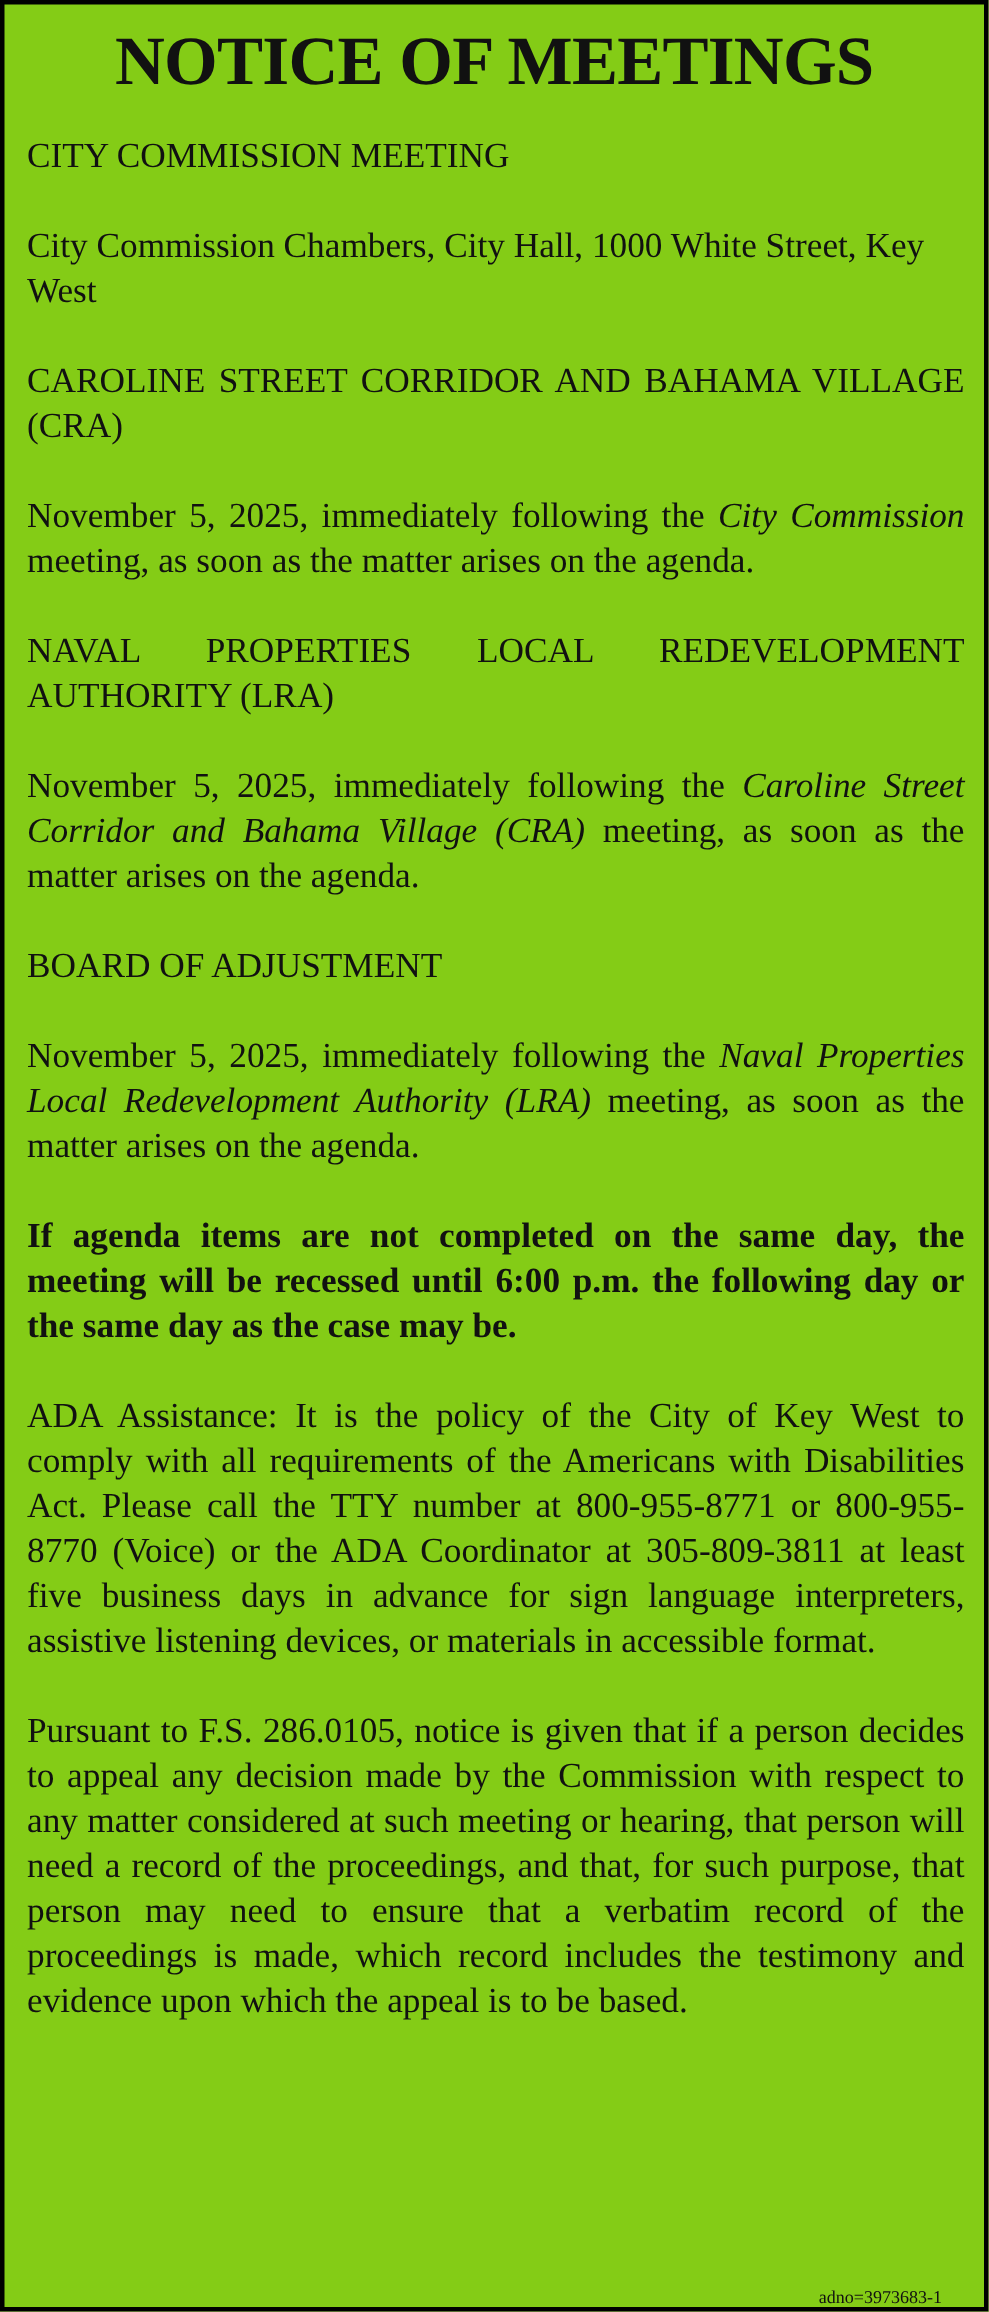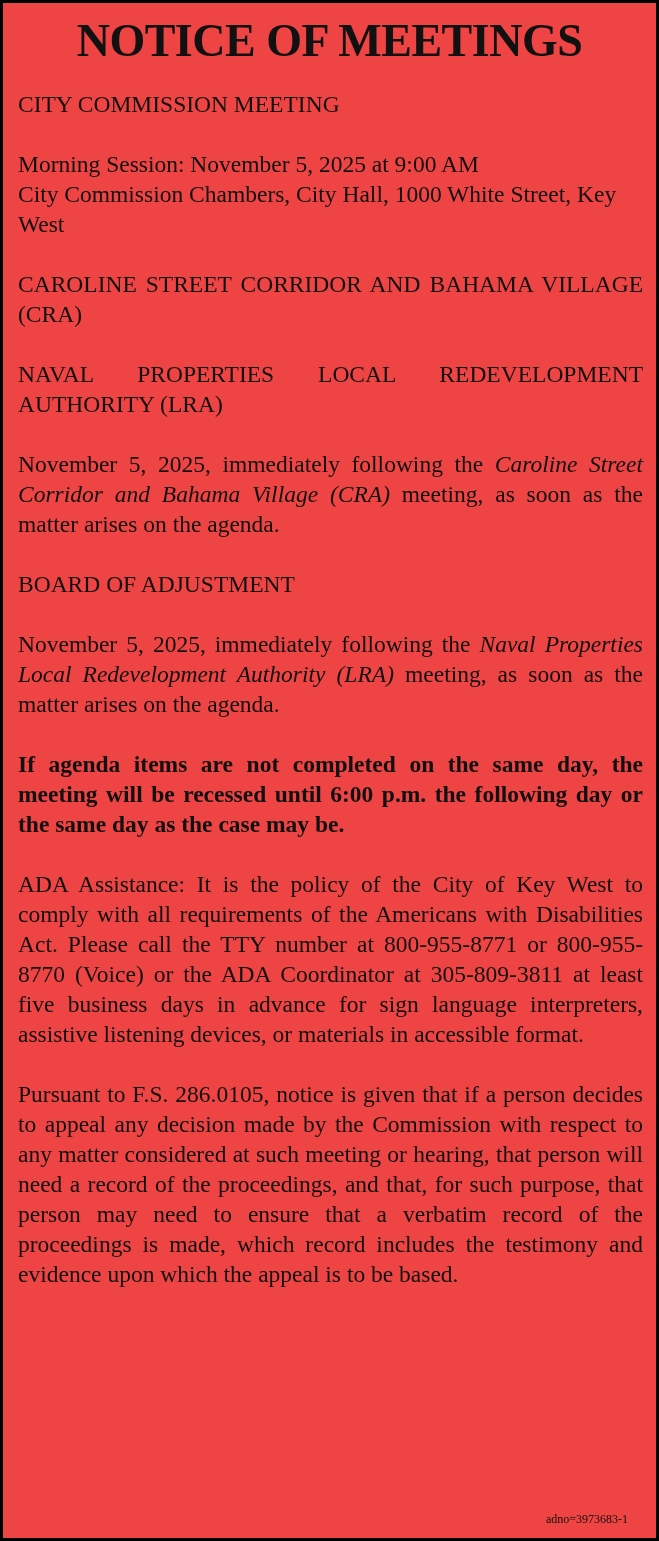--- a/index.html
+++ b/index.html
@@ -13,21 +13,21 @@
       overflow: hidden;
     }
     .notice {
       position: absolute;
       left: 0;
       top: 0;
       width: 659px;
       height: 1541px;
       box-sizing: border-box;
       border: 3px solid #000000;
-      background: #ef4444;
+      background: #84cc16;
       color: #111111;
       font-family: "Liberation Serif", "DejaVu Serif", serif;
     }
     .title {
       position: absolute;
       left: 0;
       top: 10px;
       width: 100%;
       text-align: center;
       font-weight: bold;
@@ -61,42 +61,42 @@
       font-weight: bold;
       text-align: justify;
       margin: 0 0 30px 0;
     }
     em {
       font-style: italic;
     }
     .adno {
       position: absolute;
       right: 28px;
-      bottom: 12px;
+      bottom: 0;
       font-size: 12px;
       line-height: 14px;
       font-family: "Liberation Serif", "DejaVu Serif", serif;
       color: #111111;
     }
   </style>
 </head>
 <body>
 
 <div class="notice">
   <h1 class="title">NOTICE OF MEETINGS</h1>
 
   <div class="content">
 
     <div class="heading">CITY COMMISSION MEETING</div>
     <div class="para" style="text-align:left;">
-      <span class="line">Morning Session: November 5, 2025 at 9:00 AM</span>
       <span class="line">City Commission Chambers, City Hall, 1000 White Street, Key West</span>
     </div>
 
     <div class="heading">CAROLINE STREET CORRIDOR AND BAHAMA VILLAGE (CRA)</div>
+    <p class="para"><span>November 5, 2025, immediately following the </span><em>City Commission</em><span> meeting, as soon as the matter arises on the agenda.</span></p>
 
     <div class="heading">NAVAL PROPERTIES LOCAL REDEVELOPMENT AUTHORITY (LRA)</div>
     <p class="para"><span>November 5, 2025, immediately following the </span><em>Caroline Street Corridor and Bahama Village (CRA)</em><span> meeting, as soon as the matter arises on the agenda.</span></p>
 
     <div class="heading">BOARD OF ADJUSTMENT</div>
     <p class="para"><span>November 5, 2025, immediately following the </span><em>Naval Properties Local Redevelopment Authority (LRA)</em><span> meeting, as soon as the matter arises on the agenda.</span></p>
 
     <p class="bold-para">If agenda items are not completed on the same day, the meeting will be recessed until 6:00 p.m. the following day or the same day as the case may be.</p>
 
     <p class="para">ADA Assistance: It is the policy of the City of Key West to comply with all requirements of the Americans with Disabilities Act. Please call the TTY number at 800-955-8771 or 800-955-8770 (Voice) or the ADA Coordinator at 305-809-3811 at least five business days in advance for sign language interpreters, assistive listening devices, or materials in accessible format.</p>

